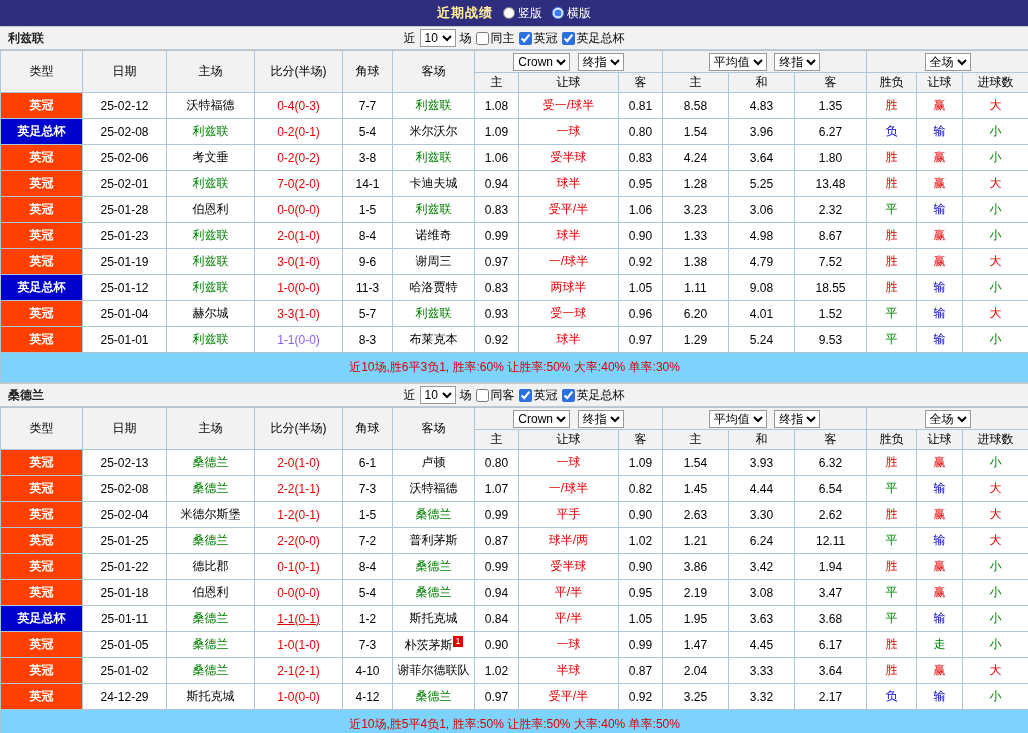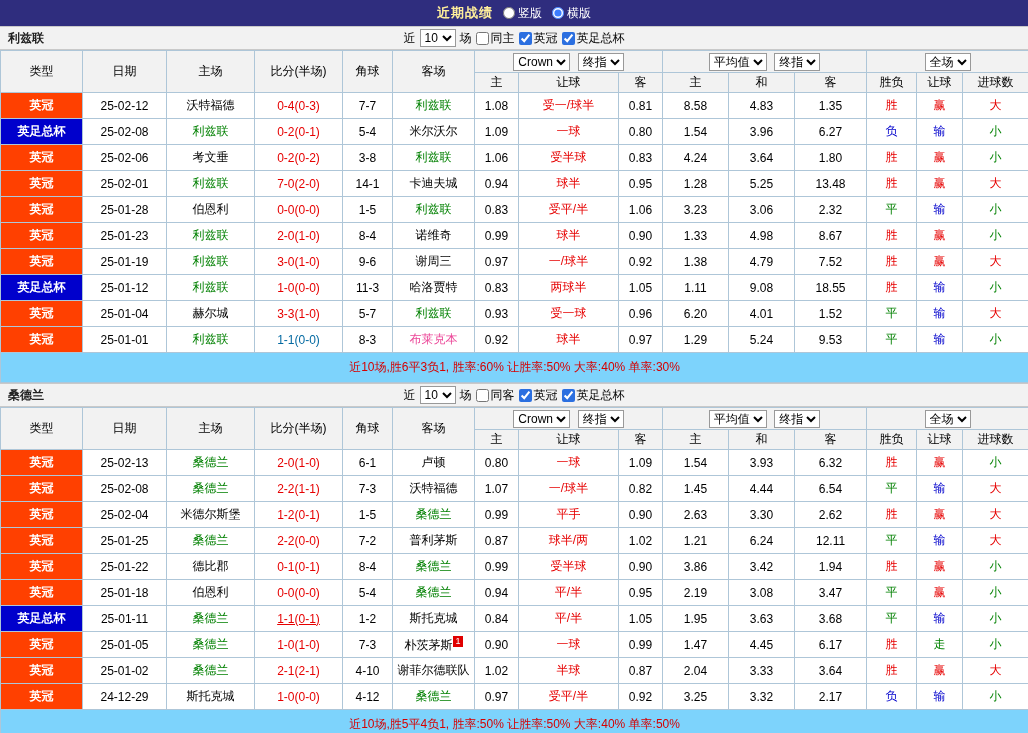--- a/index.html
+++ b/index.html
@@ -284,23 +284,23 @@
           <td>4.01</td>
           <td>1.52</td>
           <td style="color: rgb(0, 128, 0);">平</td>
           <td style="color: rgb(0, 0, 204);">输</td>
           <td style="color: rgb(230, 0, 0);">大</td>
         </tr>
         <tr>
           <td style="color: rgb(255, 255, 255); background: rgb(255, 64, 0); font-weight: bold;">英冠</td>
           <td>25-01-01</td>
           <td style="color: rgb(0, 128, 0);">利兹联</td>
-          <td style="color: #0369a1;">1-1(0-0)</td>
+          <td style="color: #8b5cf6;">1-1(0-0)</td>
           <td>8-3</td>
-          <td style="color: #ec4899;">布莱克本</td>
+          <td style="color: #000000;">布莱克本</td>
           <td>0.92</td>
           <td style="color: rgb(230, 0, 0);">球半</td>
           <td>0.97</td>
           <td>1.29</td>
           <td>5.24</td>
           <td>9.53</td>
           <td style="color: rgb(0, 128, 0);">平</td>
           <td style="color: rgb(0, 0, 204);">输</td>
           <td style="color: rgb(0, 128, 0);">小</td>
         </tr>

